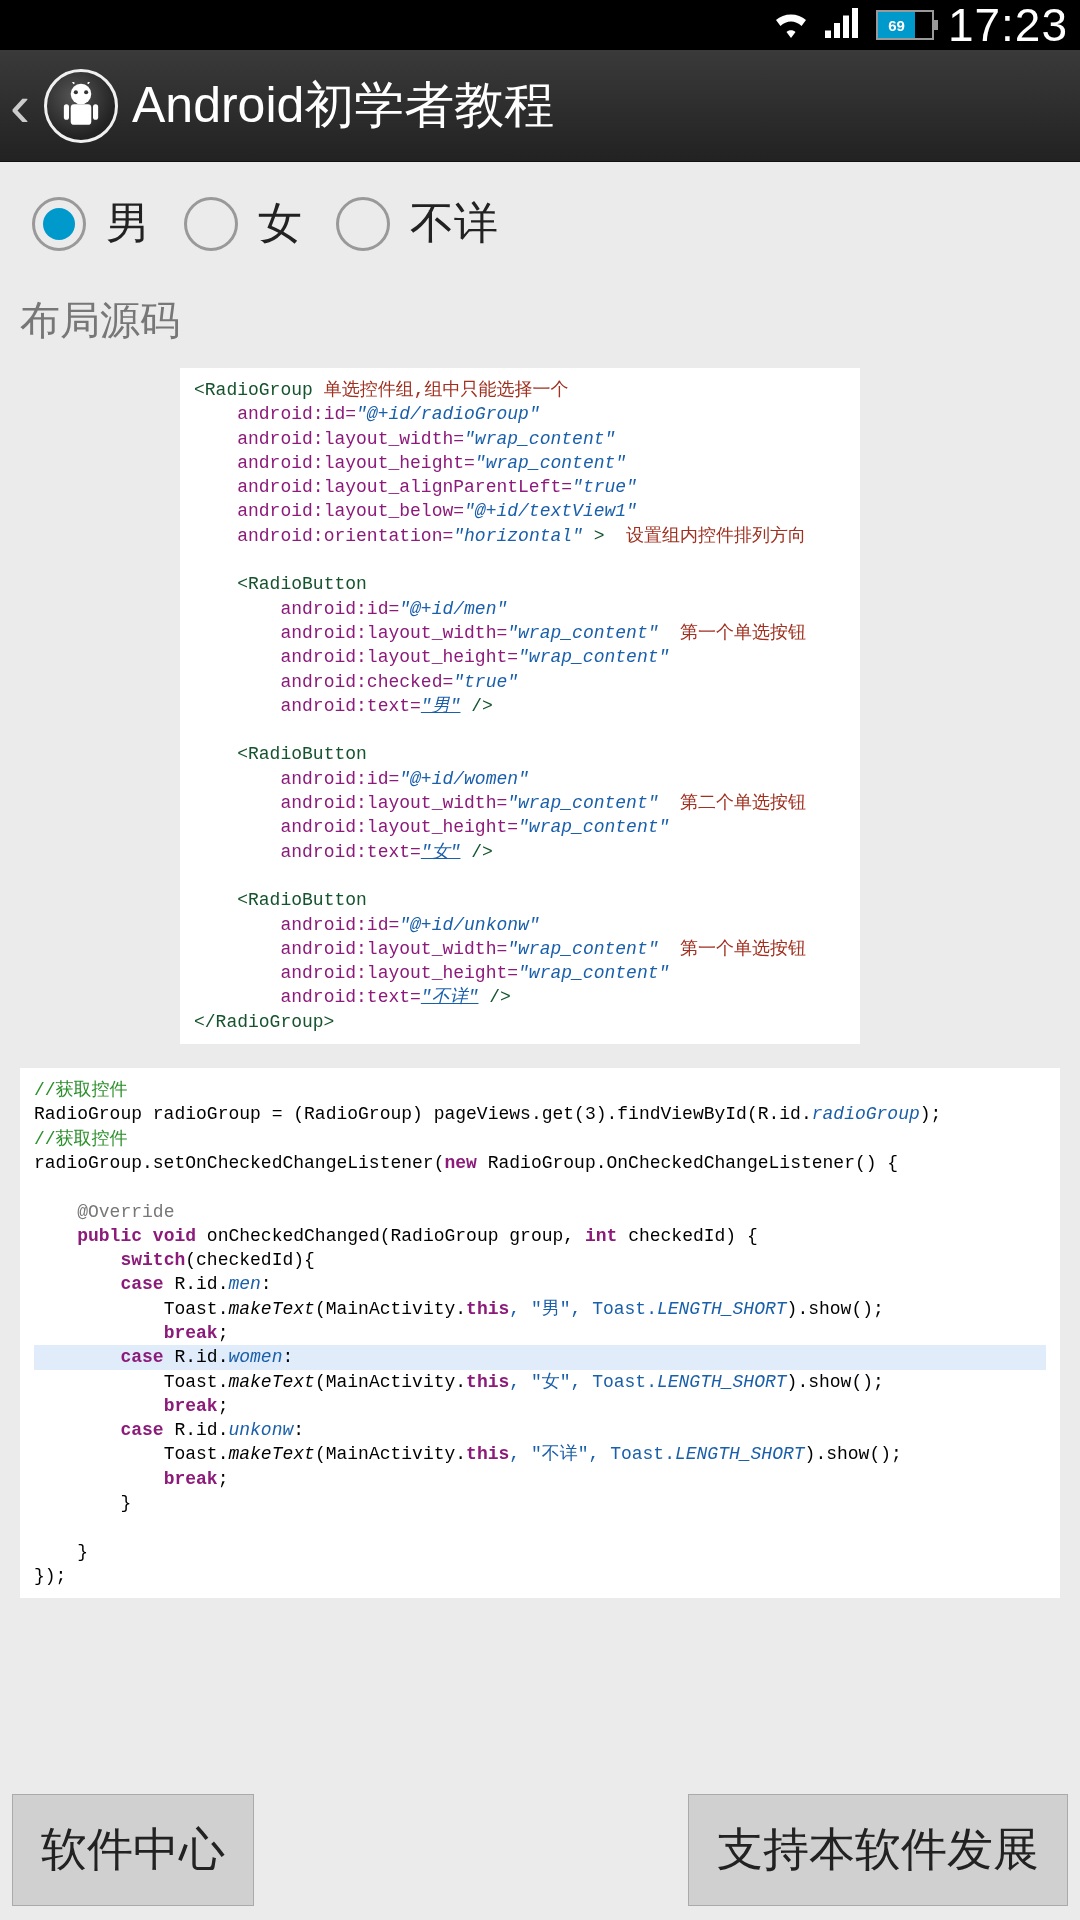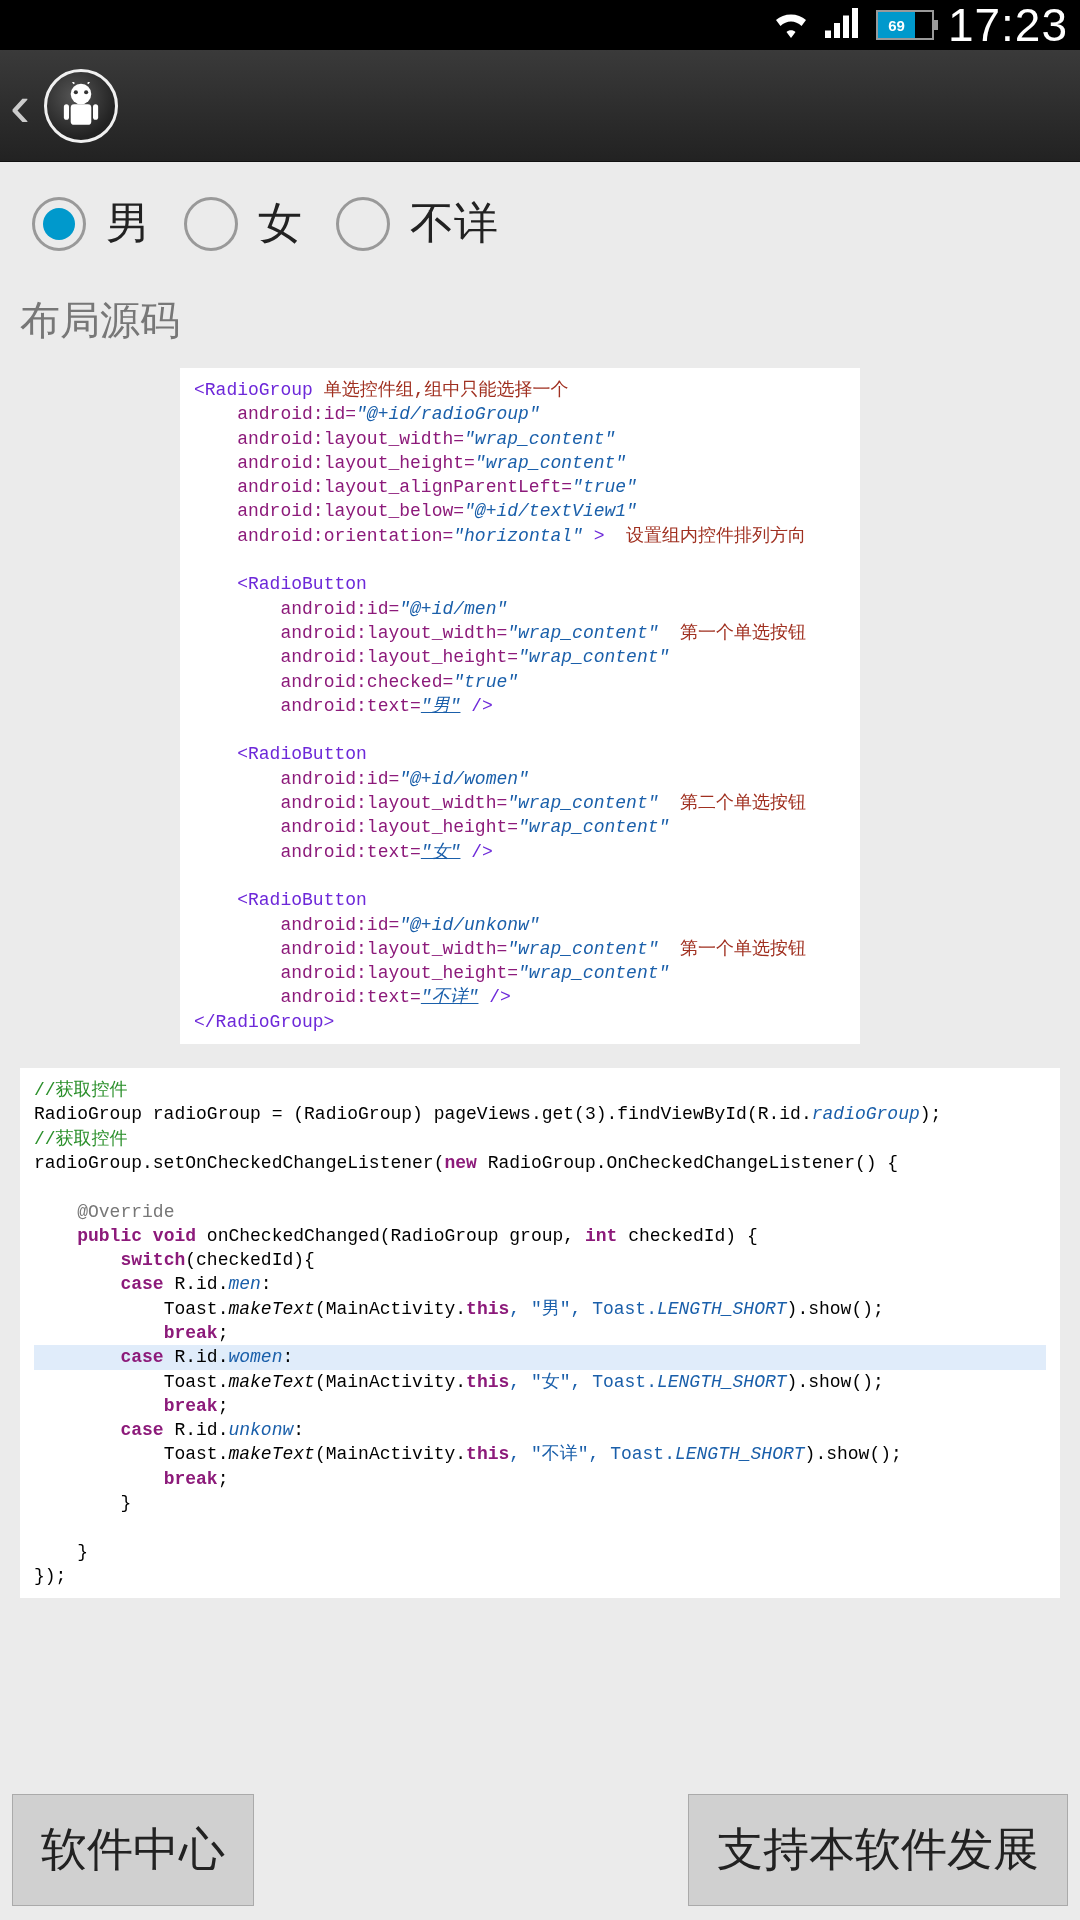--- a/index.html
+++ b/index.html
@@ -100,21 +100,21 @@
   background: #fff;
   font-family: "Courier New", monospace;
   font-size: 18px;
   line-height: 1.35;
   padding: 10px 14px;
   white-space: pre-wrap;
   word-break: break-word;
 }
 .code-block.indent { margin-left: 160px; margin-right: 200px; margin-bottom: 24px; }
 .code-block.full { margin-top: 14px; }
-.c-tag { color: #6d28d9; }
+.c-tag { color: #14532d; }
 .c-attr { color: #8c1a7a; }
 .c-val { color: #1a5faa; font-style: italic; }
 .c-val-u { color: #1a5faa; font-style: italic; text-decoration: underline; }
 .c-note { color: #a03020; }
 .c-kw { color: #8c1a7a; font-weight: bold; }
 .c-str { color: #1a5faa; }
 .c-cmt { color: #2a8f2a; }
 .c-ann { color: #777; }
 .c-static { font-style: italic; }
 .c-field { color: #1a5faa; font-style: italic; }
@@ -167,20 +167,21 @@
           <circle cx="9" cy="6" r="1.2" fill="#333"></circle>
           <circle cx="15" cy="6" r="1.2" fill="#333"></circle>
           <line x1="8" y1="1" x2="6" y2="-2" stroke="#fff" stroke-width="1"></line>
           <line x1="16" y1="1" x2="18" y2="-2" stroke="#fff" stroke-width="1"></line>
           <rect x="6" y="13" width="12" height="12" rx="2"></rect>
           <rect x="2" y="13" width="3" height="9" rx="1.5"></rect>
           <rect x="19" y="13" width="3" height="9" rx="1.5"></rect>
         </g>
       </svg>
   </span>
+  <span class="app-title">Android初学者教程</span>
 </div>
 
 <div class="content">
   <div class="radio-row">
     <span class="radio checked"></span>
     <span class="radio-label">男</span>
     <span class="radio"></span>
     <span class="radio-label">女</span>
     <span class="radio"></span>
     <span class="radio-label">不详</span>

